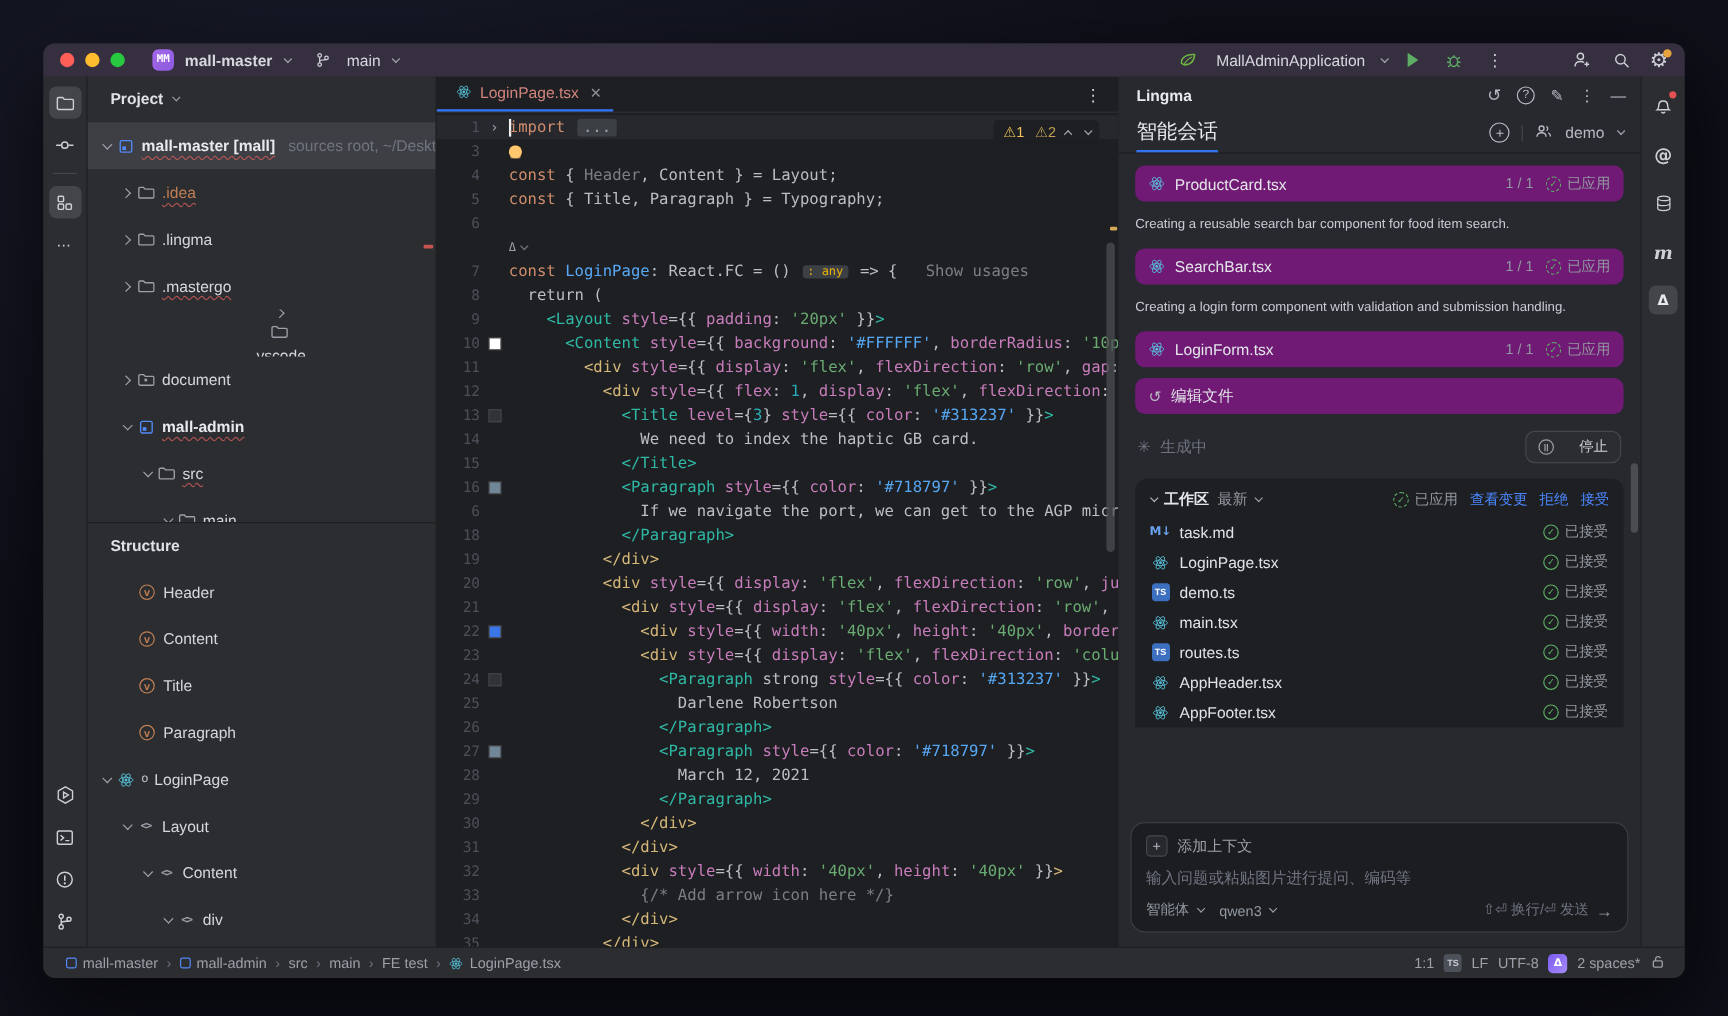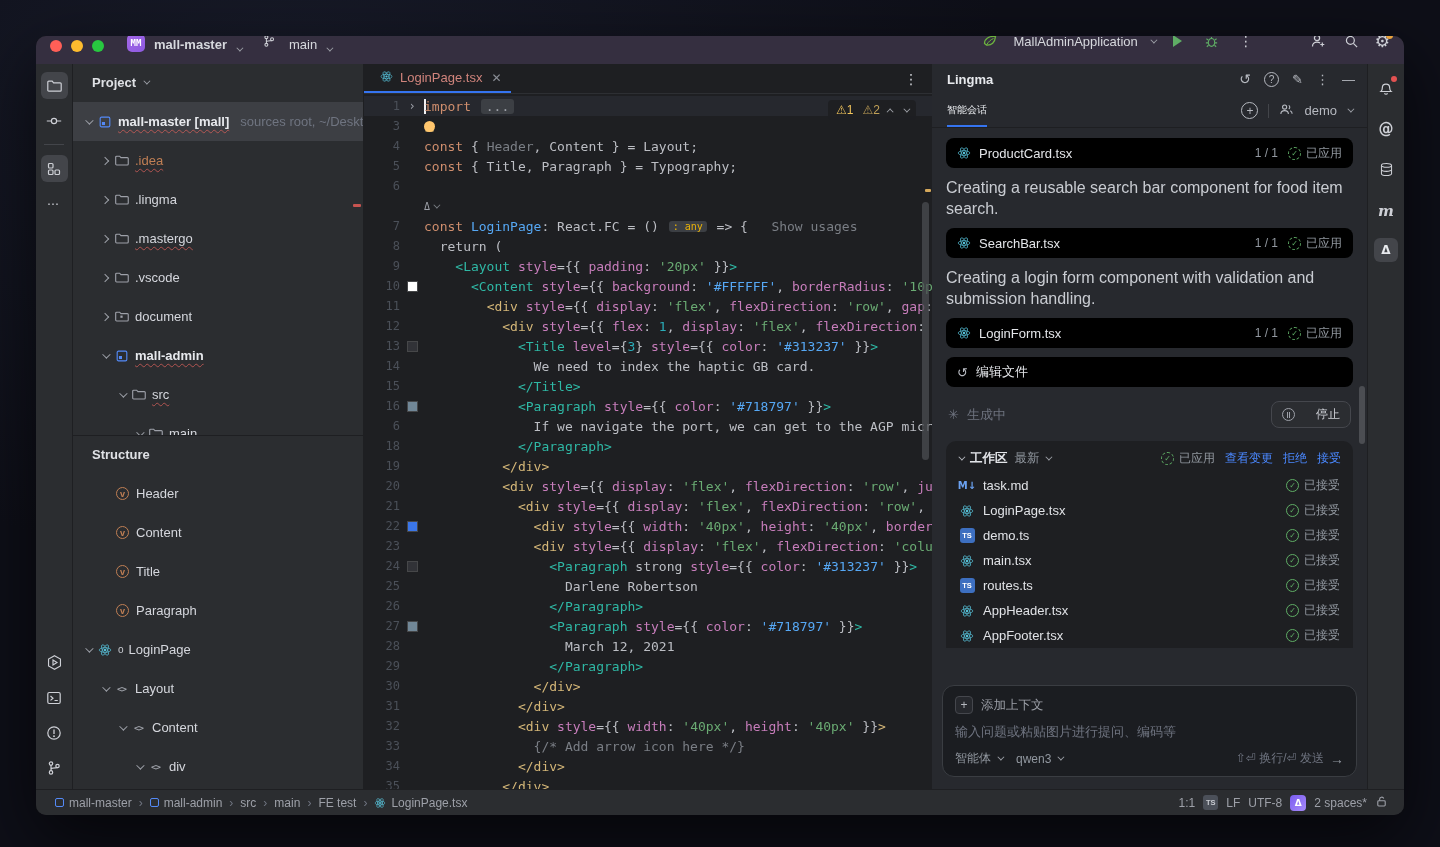--- a/index.html
+++ b/index.html
@@ -1,20 +1,20 @@
 <!DOCTYPE html>
 <html><head>
 <meta charset="utf-8">
 <style>
   *{margin:0;padding:0;box-sizing:border-box}
   html,body{width:1440px;height:847px;background:#10111c;overflow:hidden;font-family:"Liberation Sans",sans-serif}
   .desktop{position:relative;width:1440px;height:847px;background:radial-gradient(1200px 800px at 20% 10%,#171a28 0%,#0e0f18 60%)}
   .window{position:absolute;left:36px;top:36px;width:1368px;height:779px;background:#1e1f22;border-radius:10px;overflow:hidden;color:#dfe1e5;box-shadow:0 24px 70px rgba(0,0,0,.65);display:flex;flex-direction:column}
   
-  .titlebar{height:28px;background:#352f40;display:flex;align-items:flex-end;padding:12px 14px;gap:9px;flex:0 0 auto;font-size:13px;color:#d6d8dd}
+  .titlebar{height:28px;background:#352f40;display:flex;align-items:center;padding:0 14px;gap:9px;flex:0 0 auto;font-size:13px;color:#d6d8dd}
   .tl{width:12px;height:12px;border-radius:50%}
   .mm{width:18px;height:18px;border-radius:5px;background:linear-gradient(135deg,#a468e8,#8d5ae0);color:#fff;font:700 9px "DejaVu Sans Mono",monospace;display:flex;align-items:center;justify-content:center;margin-left:14px}
   .tbname{font-weight:700}
   .cv{display:inline-block;width:6px;height:6px;border-right:1.4px solid #9da0a8;border-bottom:1.4px solid #9da0a8;flex:0 0 auto}
   .cv.d{transform:rotate(45deg) translateY(-2px)}
   .cv.r{transform:rotate(-45deg)}
   .cv.sm{width:5px;height:5px}
   .tb-right{margin-left:auto;display:flex;align-items:center;gap:12px}
   .tb-ic{display:flex;align-items:center;justify-content:center;width:22px;height:22px;color:#ced0d6}
   .gear{position:relative;font-size:17px;line-height:1;color:#ced0d6}
@@ -78,32 +78,32 @@
   .warn{color:#f2c55c;font-size:12px}
   .warn.dim{color:#c0a057}
   .ethumb{position:absolute;right:3px;top:108px;width:7px;height:258px;background:#4b4d52;border-radius:4px;opacity:.75}
   .odash{position:absolute;right:1px;top:95px;width:6px;height:3px;background:#d5a85b;border-radius:1px}
   
   .lingma{width:435px;background:#27292e;display:flex;flex-direction:column;min-height:0;flex:0 0 auto;position:relative}
   .lg-head{height:30px;display:flex;align-items:center;padding:0 12px 0 15px;font-size:13px;font-weight:700;flex:0 0 auto;color:#e7e9ed}
   .lg-hic{margin-left:auto;display:flex;align-items:center;gap:13px;color:#b6b9c0;font-weight:400}
   .qic{width:15px;height:15px;border:1.2px solid #b6b9c0;border-radius:50%;font-size:10px;display:flex;align-items:center;justify-content:center}
   .lg-tabs{height:34px;border-bottom:1px solid #1e1f22;display:flex;align-items:center;padding:0 15px;flex:0 0 auto}
-  .lg-tab{height:100%;display:flex;align-items:center;border-bottom:2px solid #3574f0;font-size:10px;color:#e7e9ed}
+  .lg-tab{height:100%;display:flex;align-items:center;border-bottom:2px solid #3574f0;font-size:17px;color:#e7e9ed}
   .lg-tr{margin-left:auto;display:flex;align-items:center;gap:10px;color:#b6b9c0;font-size:13px}
   .pluscirc{width:17px;height:17px;border:1.2px solid #b6b9c0;border-radius:50%;display:flex;align-items:center;justify-content:center;font-size:12px}
   .vdiv{width:1px;height:14px;background:#43454a}
   .lg-scroll{flex:1;overflow:hidden;padding:10px 14px 0;display:flex;flex-direction:column;gap:9px}
-  .card{background:#000000;border-radius:8px;height:30px;display:flex;align-items:center;padding:0 11px;gap:8px;flex:0 0 auto}
+  .card{background:#701a75;border-radius:8px;height:30px;display:flex;align-items:center;padding:0 11px;gap:8px;flex:0 0 auto}
   .card .nm{font-size:13px;color:#e3e5e9;flex:1}
   .cnt{color:#9298a0;font-size:12px;margin-right:2px}
   .stat{color:#9298a0;font-size:12px;display:flex;align-items:center;gap:5px}
   .okc{width:13px;height:13px;border:1px dashed #5fad65;border-radius:50%;color:#5fad65;font-size:8px;display:inline-flex;align-items:center;justify-content:center;flex:0 0 auto}
   .okc.solid{border-style:solid}
-  .msg{font-size:16px;color:#c9ccd2;line-height:21px}
+  .msg{font-size:11px;color:#c9ccd2;line-height:21px}
   .genrow{display:flex;align-items:center;padding:5px 2px 2px;color:#6f7480;font-size:13px;gap:8px;flex:0 0 auto}
   .spin{font-size:13px;color:#6f7480}
   .stopbtn{margin-left:auto;border:1px solid #45474d;border-radius:8px;height:27px;display:flex;align-items:center;gap:21px;padding:0 10px;color:#ced0d6;font-size:12px;background:#2b2d31}
   .pz{width:13px;height:13px;border:1.2px solid #9da0a8;border-radius:50%;position:relative}
   .pz:before,.pz:after{content:"";position:absolute;top:3px;width:1.4px;height:5.5px;background:#9da0a8}
   .pz:before{left:4px}.pz:after{right:4px}
   .ws{background:#1e1f22;border-radius:10px 10px 0 0;margin-top:2px;padding:2px 0 0;flex:0 0 auto}
   .wshead{height:30px;display:flex;align-items:center;padding:0 12px;gap:7px;font-size:12.5px}
   .wshead .tt{font-weight:700;color:#e3e5e9}
   .wshead .sub{color:#9298a0;display:flex;align-items:center;gap:5px}
@@ -298,21 +298,21 @@
               </div>
               <div class="trow" style="padding-left: 29px;">
                 <span class="cv r"></span>
                 <span class="ticon">
                   <svg width="15" height="15" viewBox="0 0 16 16">
                     <path d="M1.8 4.4 a1 1 0 0 1 1-1 h3.2 l1.4 1.5 h6.8 a1 1 0 0 1 1 1 v5.9 a1 1 0 0 1 -1 1 h-11.4 a1 1 0 0 1 -1-1 z" fill="none" stroke="#9da0a8" stroke-width="1.2"></path>
                   </svg>
                 </span>
                 <span class="tlabel sq">.mastergo</span>
               </div>
-              <div class="trow" style="padding-left: 29px;">
+              <div class="trow" style="padding-left: 29px; flex-direction: column;">
                 <span class="cv r"></span>
                 <span class="ticon">
                   <svg width="15" height="15" viewBox="0 0 16 16">
                     <path d="M1.8 4.4 a1 1 0 0 1 1-1 h3.2 l1.4 1.5 h6.8 a1 1 0 0 1 1 1 v5.9 a1 1 0 0 1 -1 1 h-11.4 a1 1 0 0 1 -1-1 z" fill="none" stroke="#9da0a8" stroke-width="1.2"></path>
                   </svg>
                 </span>
                 <span class="tlabel">.vscode</span>
               </div>
               <div class="trow" style="padding-left: 29px;">
                 <span class="cv r"></span>

